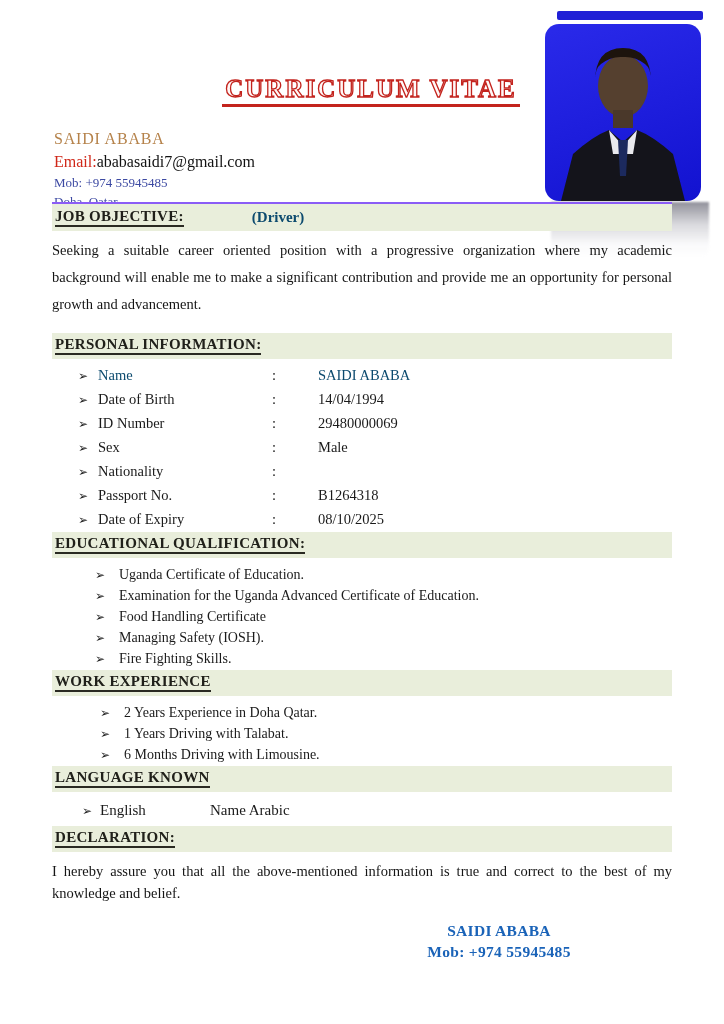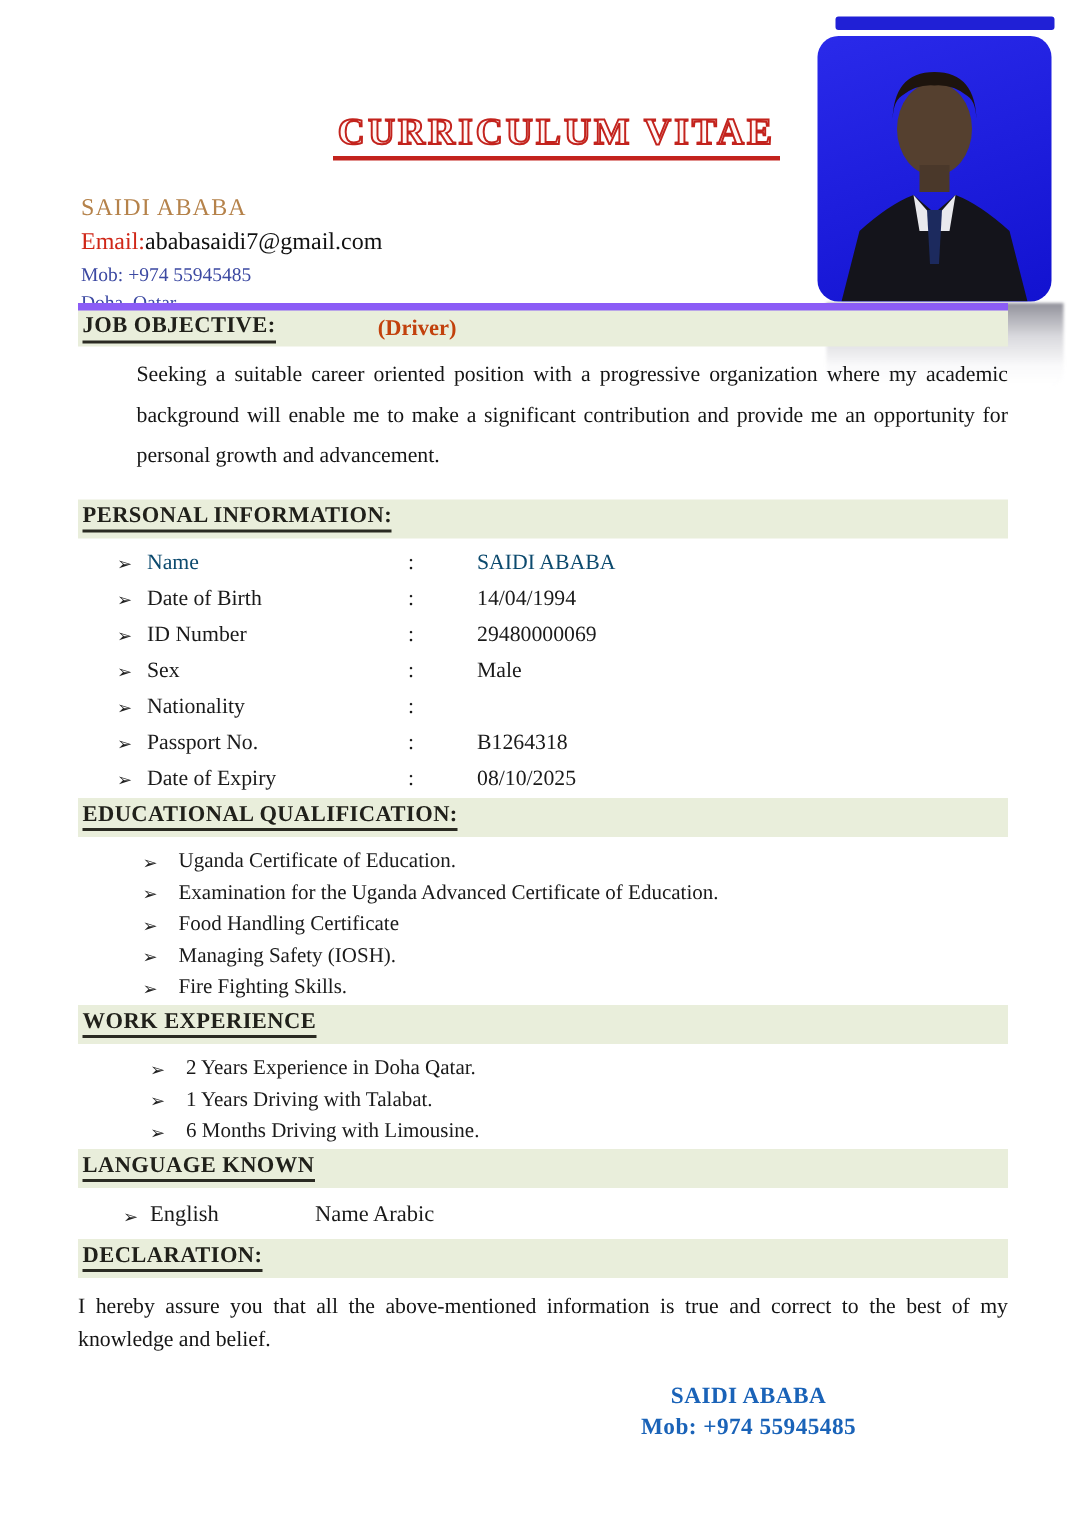--- a/index.html
+++ b/index.html
@@ -25,25 +25,25 @@
   .photo-topbar{position:absolute;left:557px;top:11px;width:146px;height:9px;background:#2020d6;border-radius:2px;}
   .photo{position:absolute;left:545px;top:24px;width:156px;height:177px;border-radius:14px;
     background:linear-gradient(160deg,#2a2aea,#1212d0);overflow:hidden;}
   .photo svg{display:block;}
   .photo-reflection{position:absolute;left:551px;top:202px;width:158px;height:56px;
     background:linear-gradient(180deg,rgba(55,55,72,.55),rgba(120,120,135,.28) 40%,rgba(200,200,210,.1) 75%,rgba(255,255,255,0));
     filter:blur(1px);border-radius:0 0 10px 10px;pointer-events:none;}
   
   .content{position:absolute;left:52px;top:202px;width:620px;}
   .band{background:#e9eedb;height:26px;display:flex;align-items:center;padding-left:3px;box-sizing:border-box;}
-  .band.first{border-top:5px solid #8b5cf6;height:29px;}
+  .band.first{border-top:2px solid #8b5cf6;height:29px;}
   .sec-heading{font-weight:bold;font-size:15px;color:#20201a;letter-spacing:.3px;
     border-bottom:2px solid #2a2a22;padding-bottom:1px;line-height:1.1;display:inline-block;}
-  .driver{font-weight:bold;font-size:15px;margin-left:68px;color:#c2410c;}
-  .objective{margin-top:6px;font-size:14.5px;line-height:27px;text-align:justify;color:#151515;margin-left:39px;}
+  .driver{font-weight:bold;font-size:15px;margin-left:68px;color:#0c4a6e;}
+  .objective{margin-top:6px;font-size:14.5px;line-height:27px;text-align:justify;color:#151515;}
   
   .info-rows{margin-top:5px;}
   .info-row{display:grid;grid-template-columns:20px 174px 46px auto;padding-left:26px;height:24px;
     align-items:center;font-size:14.5px;}
   .bullet{font-family:"DejaVu Sans",sans-serif;font-size:12px;color:#222;line-height:1;}
   .info-row.highlight .label,.info-row.highlight .value{color:#0c4a6e;}
   
   .list{margin-top:7px;}
   .list-item{display:flex;align-items:center;height:21px;font-size:14px;}
   .edu .list-item{padding-left:43px;}

